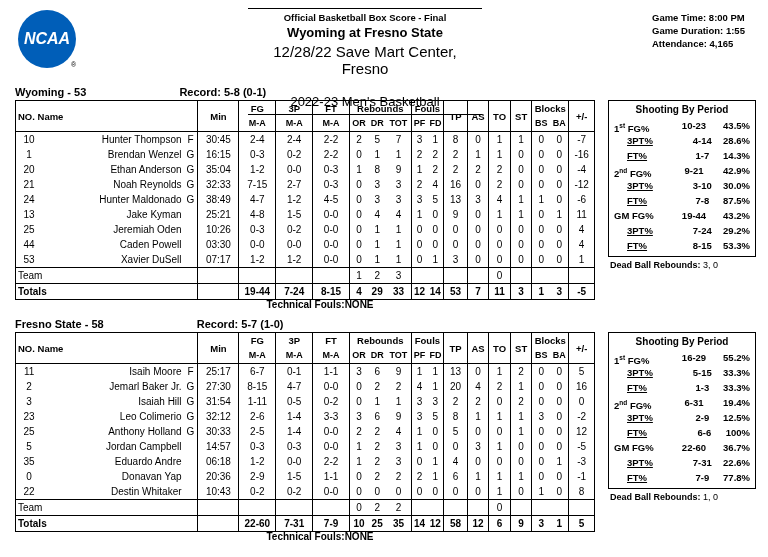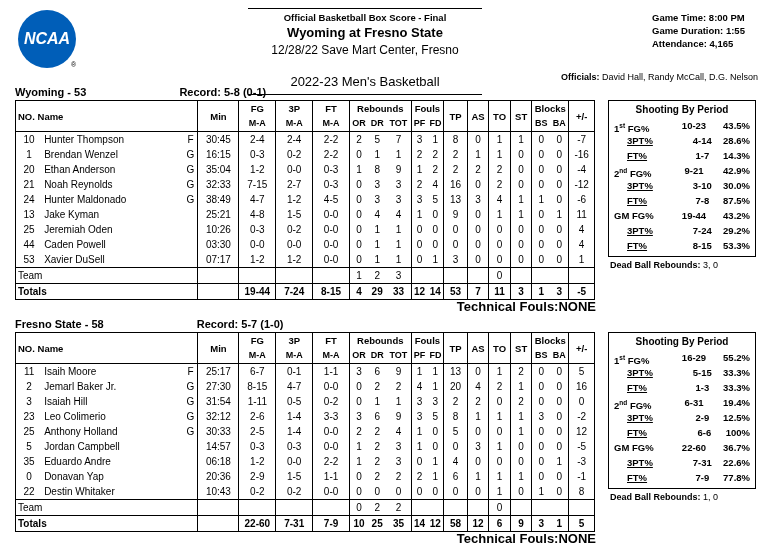--- a/index.html
+++ b/index.html
@@ -5,21 +5,21 @@
   html,body{margin:0;padding:0;background:#fff;}
   .page{position:relative;width:768px;height:557px;background:#fff;color:#000;
         font-family:"Liberation Sans",sans-serif;overflow:hidden;}
 
   
   .logo{position:absolute;left:14px;top:8px;width:66px;height:64px;}
   .center-box{position:absolute;left:248px;top:8px;width:234px;text-align:center;
               border-top:1px solid #000;border-bottom:1px solid #000;padding:3px 0 5px;}
   .cb1{font-size:9.5px;font-weight:bold;}
   .cb2{font-size:13px;font-weight:bold;margin-top:2px;}
-  .cb3{font-size:12px;margin-top:3px;}
+  .cb3{font-size:15px;margin-top:3px;}
   .cb4{font-size:13px;margin-top:17px;}
   .game-info{position:absolute;left:652px;top:12px;font-size:9.5px;font-weight:bold;}
   .gi-line{margin-bottom:2px;white-space:nowrap;}
   .officials{position:absolute;right:10px;top:72px;font-size:9px;text-align:right;white-space:nowrap;}
   .b{font-weight:bold;}
 
   
   .section{position:absolute;left:0;width:768px;height:232px;}
   .sec-title{position:absolute;left:15px;top:0;font-size:11px;font-weight:bold;white-space:nowrap;}
   .record{margin-left:90px;}
@@ -27,29 +27,29 @@
   table.box{position:absolute;left:15px;top:14px;width:580px;border-collapse:collapse;
             table-layout:fixed;font-size:10px;border:1px solid #000;}
   table.box th,table.box td{padding:0 2px;height:15px;line-height:15px;overflow:hidden;
             white-space:nowrap;vertical-align:middle;}
   thead th{font-weight:bold;text-align:center;font-size:9.5px;padding:0 1px;}
   thead tr.sub th{font-size:9px;}
   .h-noname{text-align:left;vertical-align:bottom;padding-left:4px;margin-left:24px;}
   .h-min{vertical-align:bottom;}
   .bl{border-left:1px solid #000;}
   tbody td{text-align:center;}
-  td.c-name{text-align:left;}
+  td.c-name{text-align:right;}
   td.c-pos{text-align:center;}
   td.c-label{text-align:left;padding-left:4px;}
   tbody tr:first-child td{border-top:1px solid #000;}
   tr.team-row td{border-top:1px solid #000;}
   tr.totals-row td{border-top:1px solid #000000;font-weight:bold;}
 
-  .tech{position:absolute;left:16px;top:213px;width:580px;text-align:right;
-        font-size:13px;font-weight:bold;}
+  .tech{position:absolute;left:30px;top:213px;width:580px;text-align:center;
+        font-size:10px;font-weight:bold;}
 
   
   .right-col{position:absolute;left:608px;top:14px;width:148px;}
   .shoot-box{border:1px solid #000;padding:2px 0 3px;}
   .shoot-title{font-size:10px;font-weight:bold;text-align:center;margin:1px 0 3px;}
   .shoot-row{display:flex;font-size:9.5px;font-weight:bold;height:15px;line-height:15px;padding:0 5px;}
   .shoot-row.indent .sr-label{padding-left:13px;text-decoration:underline;}
   .sr-label{width:58px;white-space:nowrap;}
   .sr-ma{width:44px;text-align:center;}
   .sr-pct{flex:1;text-align:right;}
@@ -75,24 +75,20 @@
     <div class="cb3">12/28/22 Save Mart Center, Fresno</div>
     <div class="cb4">2022-23 Men's Basketball</div>
   </div>
 
   <div class="game-info">
     <div class="gi-line"><span>Game Time:</span> <span>8:00 PM</span></div>
     <div class="gi-line"><span>Game Duration:</span> <span>1:55</span></div>
     <div class="gi-line"><span>Attendance:</span> <span>4,165</span></div>
   </div>
 
-  <div class="officials">
-    <span class="b">Officials:</span>
-    <span>David Hall, Randy McCall, D.G. Nelson</span>
-  </div>
 
   <section class="section" style="top:86px">
     <div class="sec-title">
       <span>Wyoming - 53</span>
       <span class="record"><span>Record:</span> <span>5-8 (0-1)</span></span>
     </div>
 
     <table class="box">
       <colgroup>
         <col style="width:26px">

